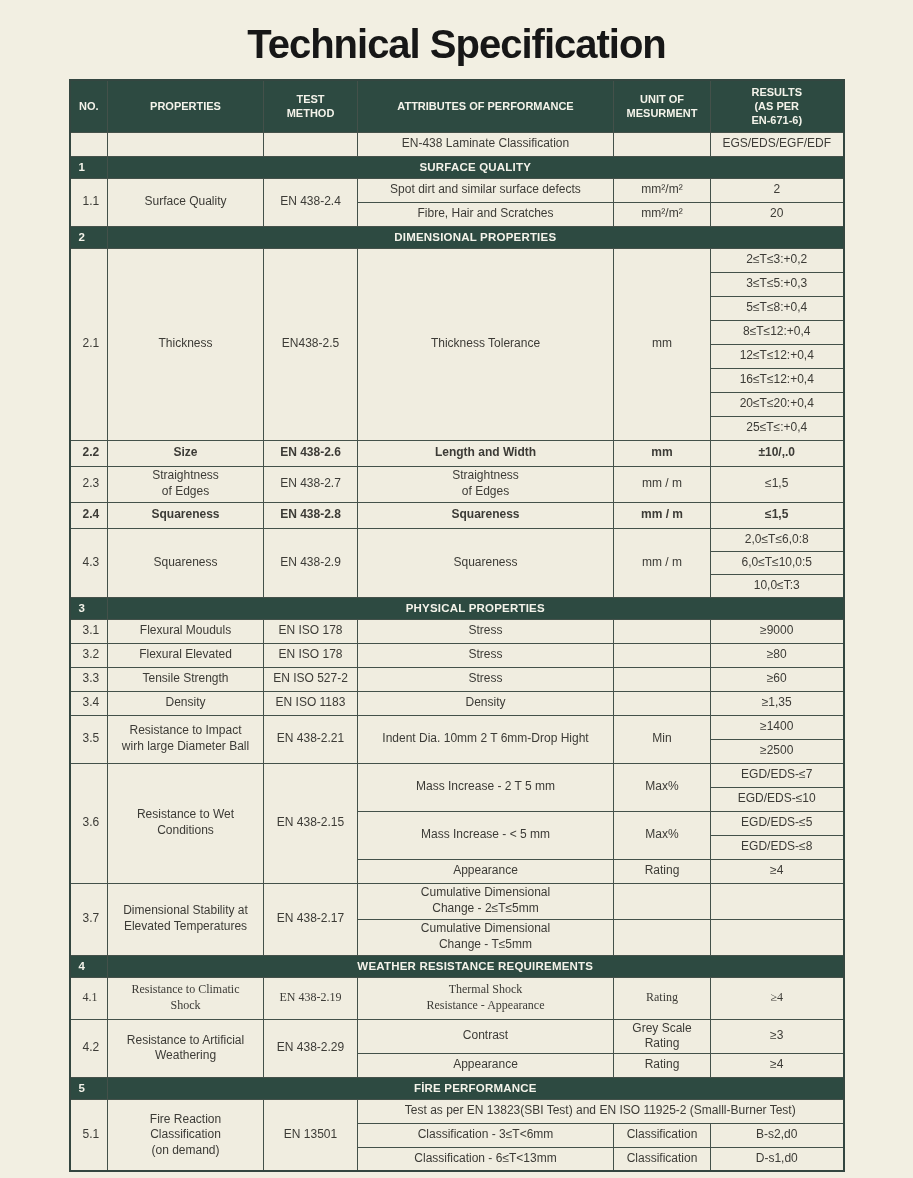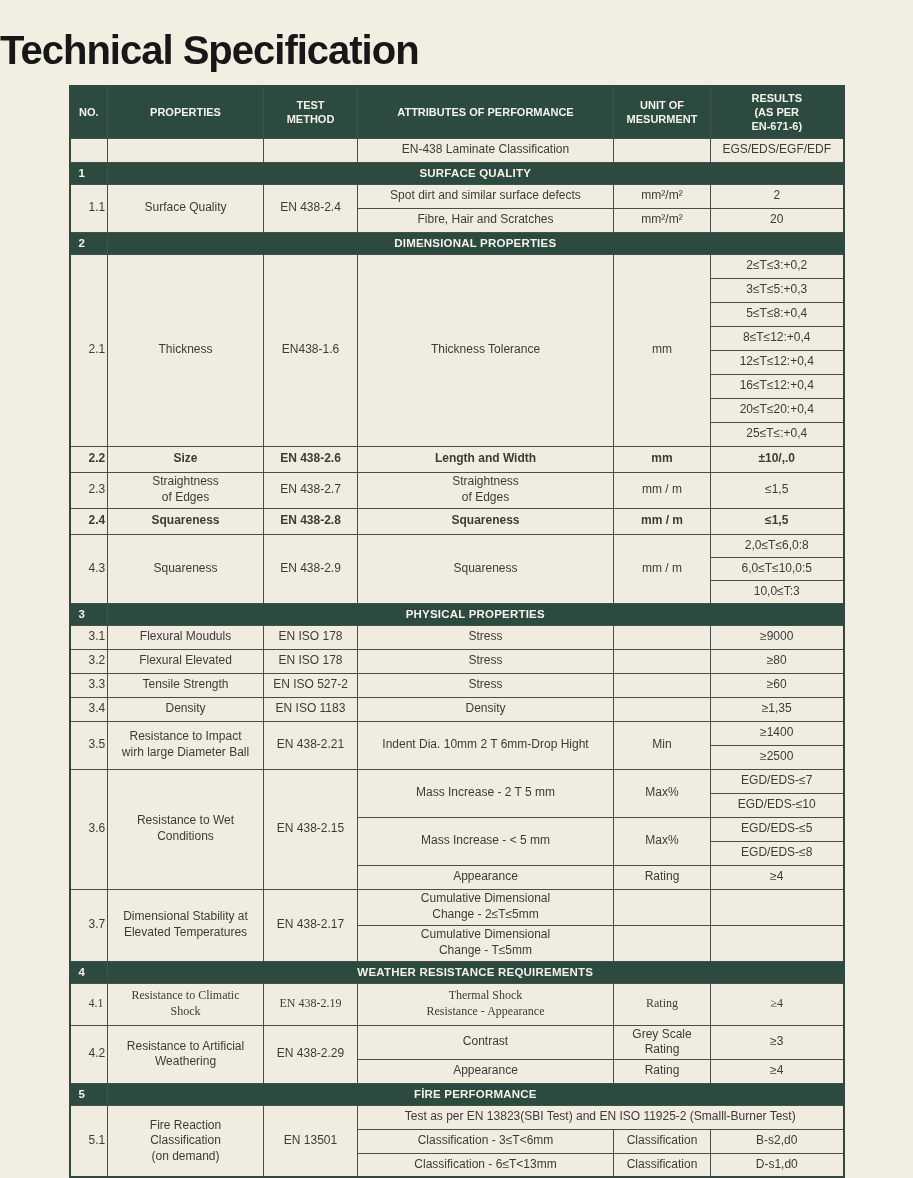--- a/index.html
+++ b/index.html
@@ -3,21 +3,22 @@
 <meta charset="utf-8">
 <style>
   html, body {
     margin: 0; padding: 0;
     width: 913px; height: 1178px;
     background: #f2efe2;
     font-family: "Liberation Sans", sans-serif;
   }
   .page { width: 913px; height: 1178px; overflow: hidden; }
   .page-title {
-    margin: 0; padding-top: 28px;
+    margin: 0; padding-top: 22px;
+    text-align: center;
     font-size: 40px; font-weight: bold;
     color: #171717; letter-spacing: -1px;
   }
   table.spec {
     border-collapse: collapse;
     table-layout: fixed;
     width: 774px;
     margin: 12px auto 0 auto;
     background: #f0ede0;
     border: 2px solid #344640;
@@ -40,21 +41,21 @@
     font-weight: 700;
   }
   tr.sec td {
     background: #2d4a41;
     color: #f4f3ea;
     font-weight: 700;
     font-size: 11.5px;
     letter-spacing: 0.2px;
   }
   tr.sec td.sec-num { text-align: left; padding-left: 8px; }
-  td.no-cell { text-align: left; padding-left: 18px; }
+  td.no-cell { text-align: left; padding-left: 12px; }
   
   .h52 { height: 52px; } .h24 { height: 24px; } .h22 { height: 22px; }
   .h26 { height: 26px; font-weight: bold; } .h36 { height: 36px; } .h23 { height: 23px; }
   .h42 { height: 42px; font-family: Liberation Serif, serif; } .h34 { height: 34px; }
 </style>
 </head>
 <body>
 
 <div class="page">
   <h1 class="page-title">Technical Specification</h1>
@@ -111,21 +112,21 @@
     </tr>
 
     <tr class="sec h22">
       <td class="sec-num">2</td>
       <td colspan="5">DIMENSIONAL PROPERTIES</td>
     </tr>
 
     <tr class="h24">
       <td class="no-cell" rowspan="8">2.1</td>
       <td rowspan="8">Thickness</td>
-      <td rowspan="8">EN438-1.6</td>
+      <td rowspan="8">EN438-2.5</td>
       <td rowspan="8">Thickness Tolerance</td>
       <td rowspan="8">mm</td>
       <td>2≤T≤3:+0,2</td>
     </tr>
     <tr class="h24">
           <td>3≤T≤5:+0,3</td>
         </tr>
     <tr class="h24">
           <td>5≤T≤8:+0,4</td>
         </tr>

